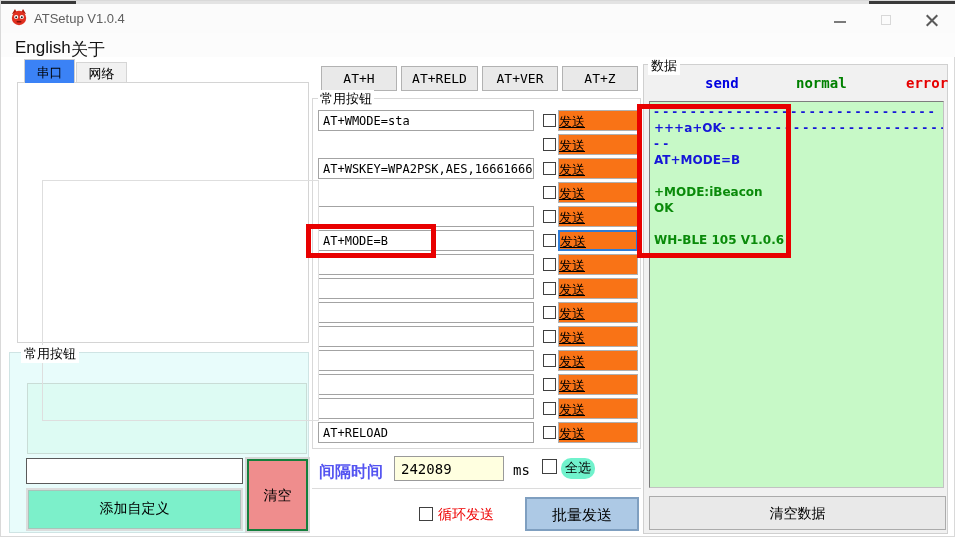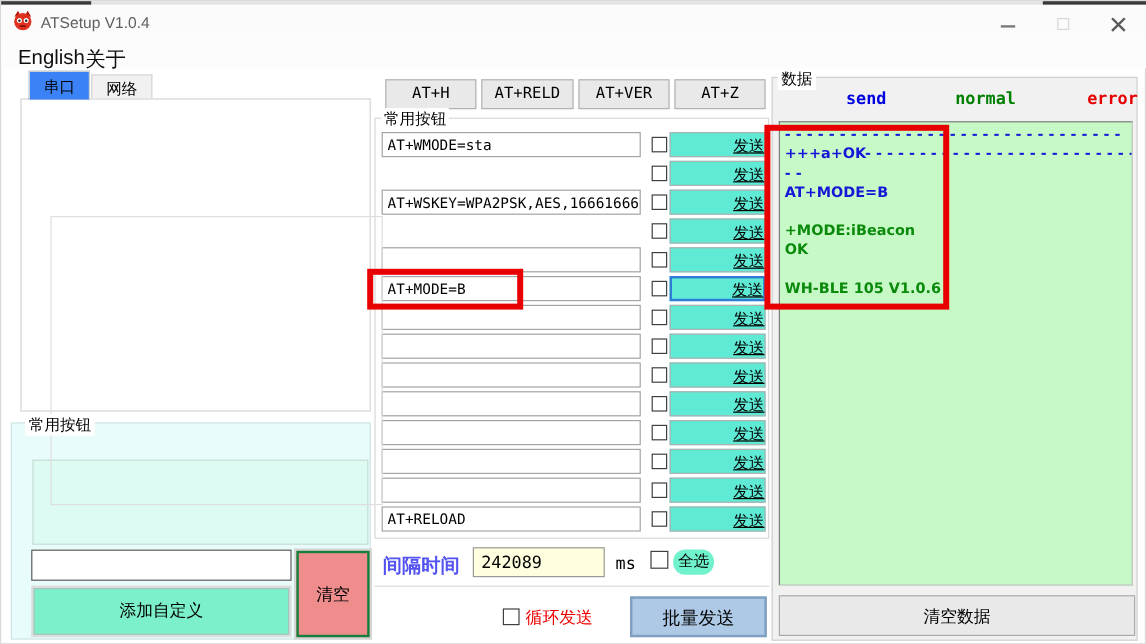--- a/index.html
+++ b/index.html
@@ -57,21 +57,21 @@
   .qbtn { top:65px; height:25px; font-size:13px; padding-top:4px; }
   .q0 { left:320px; width:76px; } .q1 { left:400px; width:77px; } .q2 { left:481px; width:76px; } .q3 { left:561px; width:76px; }
 
   .custom-label { position:absolute; left:317px; top:89px; font-size:13px; background:#ffffff; padding:0 2px; z-index:2; }
   .group-custom { position:absolute; left:311px; top:97px; width:329px; height:351px; border:1px solid #d8d8d8; }
 
   .crow { position:absolute; left:317px; width:323px; height:21px; }
   .crow input { position:absolute; left:0; top:0; width:216px; height:21px; border:1px solid #a3a3a3; font-size:12px; padding:1px 0 0 4px; background:#ffffff; }
   .chk { position:absolute; width:13px; height:13px; background:#ffffff; border:1px solid #404040; }
   .crow .chk { left:225px; top:4px; }
-  .send-btn { position:absolute; left:240px; top:0; width:80px; height:21px; background:#5eead4; border:1px solid #b0b0b0; font-size:13px; text-align:right; padding-top:2px; text-decoration:underline; }
+  .send-btn { position:absolute; left:240px; top:0; width:80px; height:21px; background:#f97316; border:1px solid #b0b0b0; font-size:13px; text-align:left; padding-top:2px; text-decoration:underline; }
   .send-btn.focused { border:2px solid #2e7cd6; padding-top:1px; }
 
   .interval-label { position:absolute; left:318px; top:461px; font-size:16px; font-weight:bold; color:#5353f1; }
   .interval-input { position:absolute; left:393px; top:455px; width:110px; height:25px; background:#ffffe0; border:1px solid #9a9a9a; font-size:14px; padding-left:6px; }
   .ms-label { position:absolute; left:512px; top:461px; font-size:14px; }
   .selall-chk { position:absolute; left:541px; top:458px; width:15px; height:15px; }
   .selall-label { position:absolute; left:560px; top:457px; font-size:13px; background:#70f2cc; padding:1px 4px 2px 4px;border-radius:10px; }
   .hline { position:absolute; left:311px; top:487px; width:329px; height:1px; background:#dcdcdc; }
   .loop-chk { position:absolute; left:418px; top:506px; width:14px; height:14px; }
   .loop-label { position:absolute; left:437px; top:505px; font-size:14px; color:#ee0000; }

